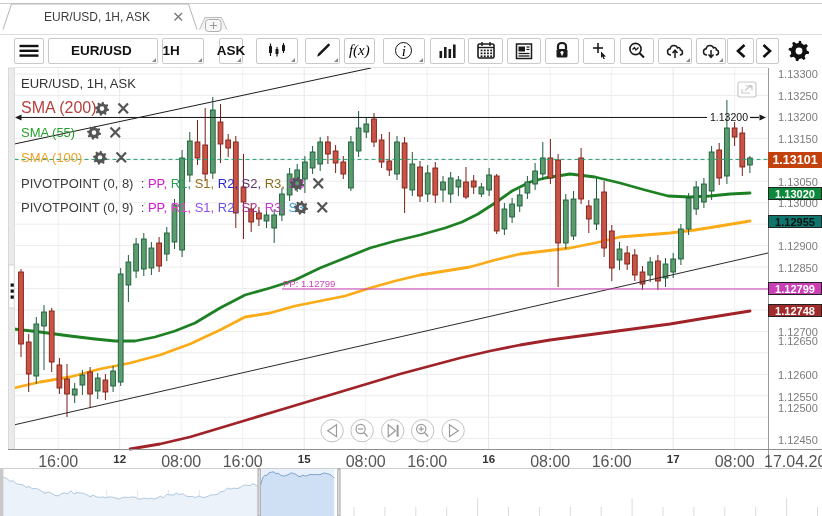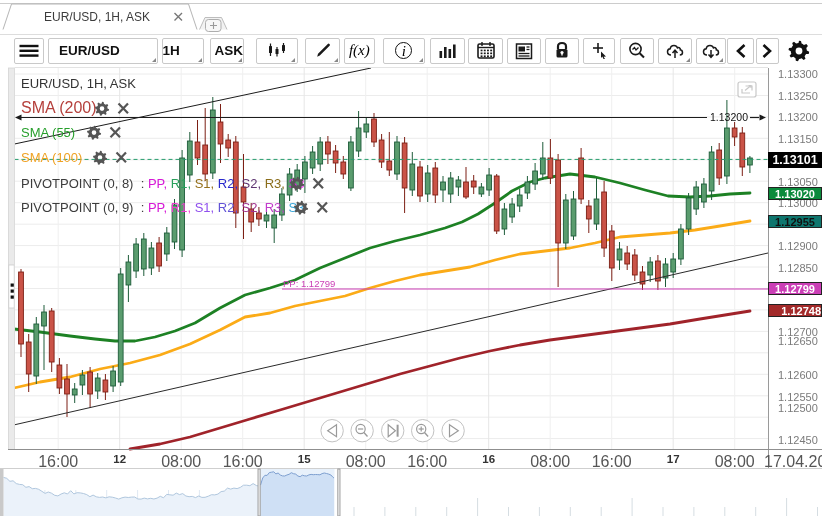--- a/index.html
+++ b/index.html
@@ -333,28 +333,28 @@
 <div class="btn" style="left:14px;width:29.5px;justify-content:center">
     <svg width="20" height="14" viewBox="0 0 20 14">
       <g fill="#111">
         <rect x="0.5" y="0.8" width="19" height="2.4"></rect>
         <rect x="0.5" y="5.6" width="19" height="2.4"></rect>
         <rect x="0.5" y="10.4" width="19" height="2.4"></rect>
       </g>
     </svg>
   </div>
 <div class="btn" style="left:48px;width:110px;justify-content:flex-start">
-    <span class="bt" style="margin-left:10px">EUR/USD</span>
+    <span class="bt" style="margin-left:22px">EUR/USD</span>
     <i class="dd"></i>
   </div>
 <div class="btn" style="left:161.5px;width:42.5px;justify-content:flex-start">
     <span class="bt">1H</span>
     <i class="dd"></i>
   </div>
-<div class="btn" style="left:210px;width:34px;justify-content:flex-end">
+<div class="btn" style="left:219px;width:24px;justify-content:center">
     <span class="bt">ASK</span>
     <i class="dd"></i>
   </div>
 <div class="btn" style="left:256px;width:41.5px;justify-content:center">
     <svg width="22" height="18" viewBox="0 0 22 18">
       <g fill="#1a1a1a">
         <rect x="3" y="4" width="3" height="7" rx="0.5"></rect>
         <line x1="4.5" y1="1.5" x2="4.5" y2="14" stroke="#1a1a1a" stroke-width="1.2"></line>
         <rect x="9.5" y="7" width="3" height="5" rx="0.5"></rect>
         <line x1="11" y1="5" x2="11" y2="14.5" stroke="#1a1a1a" stroke-width="1.2"></line>
@@ -496,25 +496,25 @@
 <div class="al" style="top:174.5px">1.13050</div>
 <div class="al" style="top:196.0px">1.13000</div>
 <div class="al" style="top:239.0px">1.12900</div>
 <div class="al" style="top:260.5px">1.12850</div>
 <div class="al" style="top:325.0px">1.12700</div>
 <div class="al" style="top:334px">1.12650</div>
 <div class="al" style="top:368.0px">1.12600</div>
 <div class="al" style="top:389.5px">1.12550</div>
 <div class="al" style="top:401px">1.12500</div>
 <div class="al" style="top:432.5px">1.12450</div>
-<div class="abox" style="top:151.5px;height:16px;line-height:16px;background:#000000;color:#fff;font-size:12.5px;">1.13101</div>
+<div class="abox" style="top:151.5px;height:16px;line-height:16px;background:#c2410c;color:#fff;font-size:12.5px;">1.13101</div>
 <div class="abox" style="top:187.0px;height:13px;line-height:13px;background:#0b8a3c;color:#fff;font-size:11px;border:1px solid #222;">1.13020</div>
 <div class="abox" style="top:215.0px;height:13px;line-height:13px;background:#0f766e;color:#111;font-size:11px;border:1px solid #222;">1.12955</div>
 <div class="abox" style="top:282.0px;height:13px;line-height:13px;background:#cb3eb6;color:#fff;font-size:11px;border:1px solid #222;">1.12799</div>
-<div class="abox" style="top:304.0px;height:13px;line-height:13px;background:#a32a2a;color:#fff;font-size:11px;border:1px solid #222;text-align:right;">1.12748</div>
+<div class="abox" style="top:304.0px;height:13px;line-height:13px;background:#a32a2a;color:#fff;font-size:11px;border:1px solid #222;">1.12748</div>
 <div class="tl" style="left:28.2px">16:00</div>
 <div class="tl b" style="left:89.7px">12</div>
 <div class="tl" style="left:151.2px">08:00</div>
 <div class="tl" style="left:212.7px">16:00</div>
 <div class="tl b" style="left:274.2px">15</div>
 <div class="tl" style="left:335.7px">08:00</div>
 <div class="tl" style="left:397.2px">16:00</div>
 <div class="tl b" style="left:458.7px">16</div>
 <div class="tl" style="left:520.2px">08:00</div>
 <div class="tl" style="left:581.7px">16:00</div>

